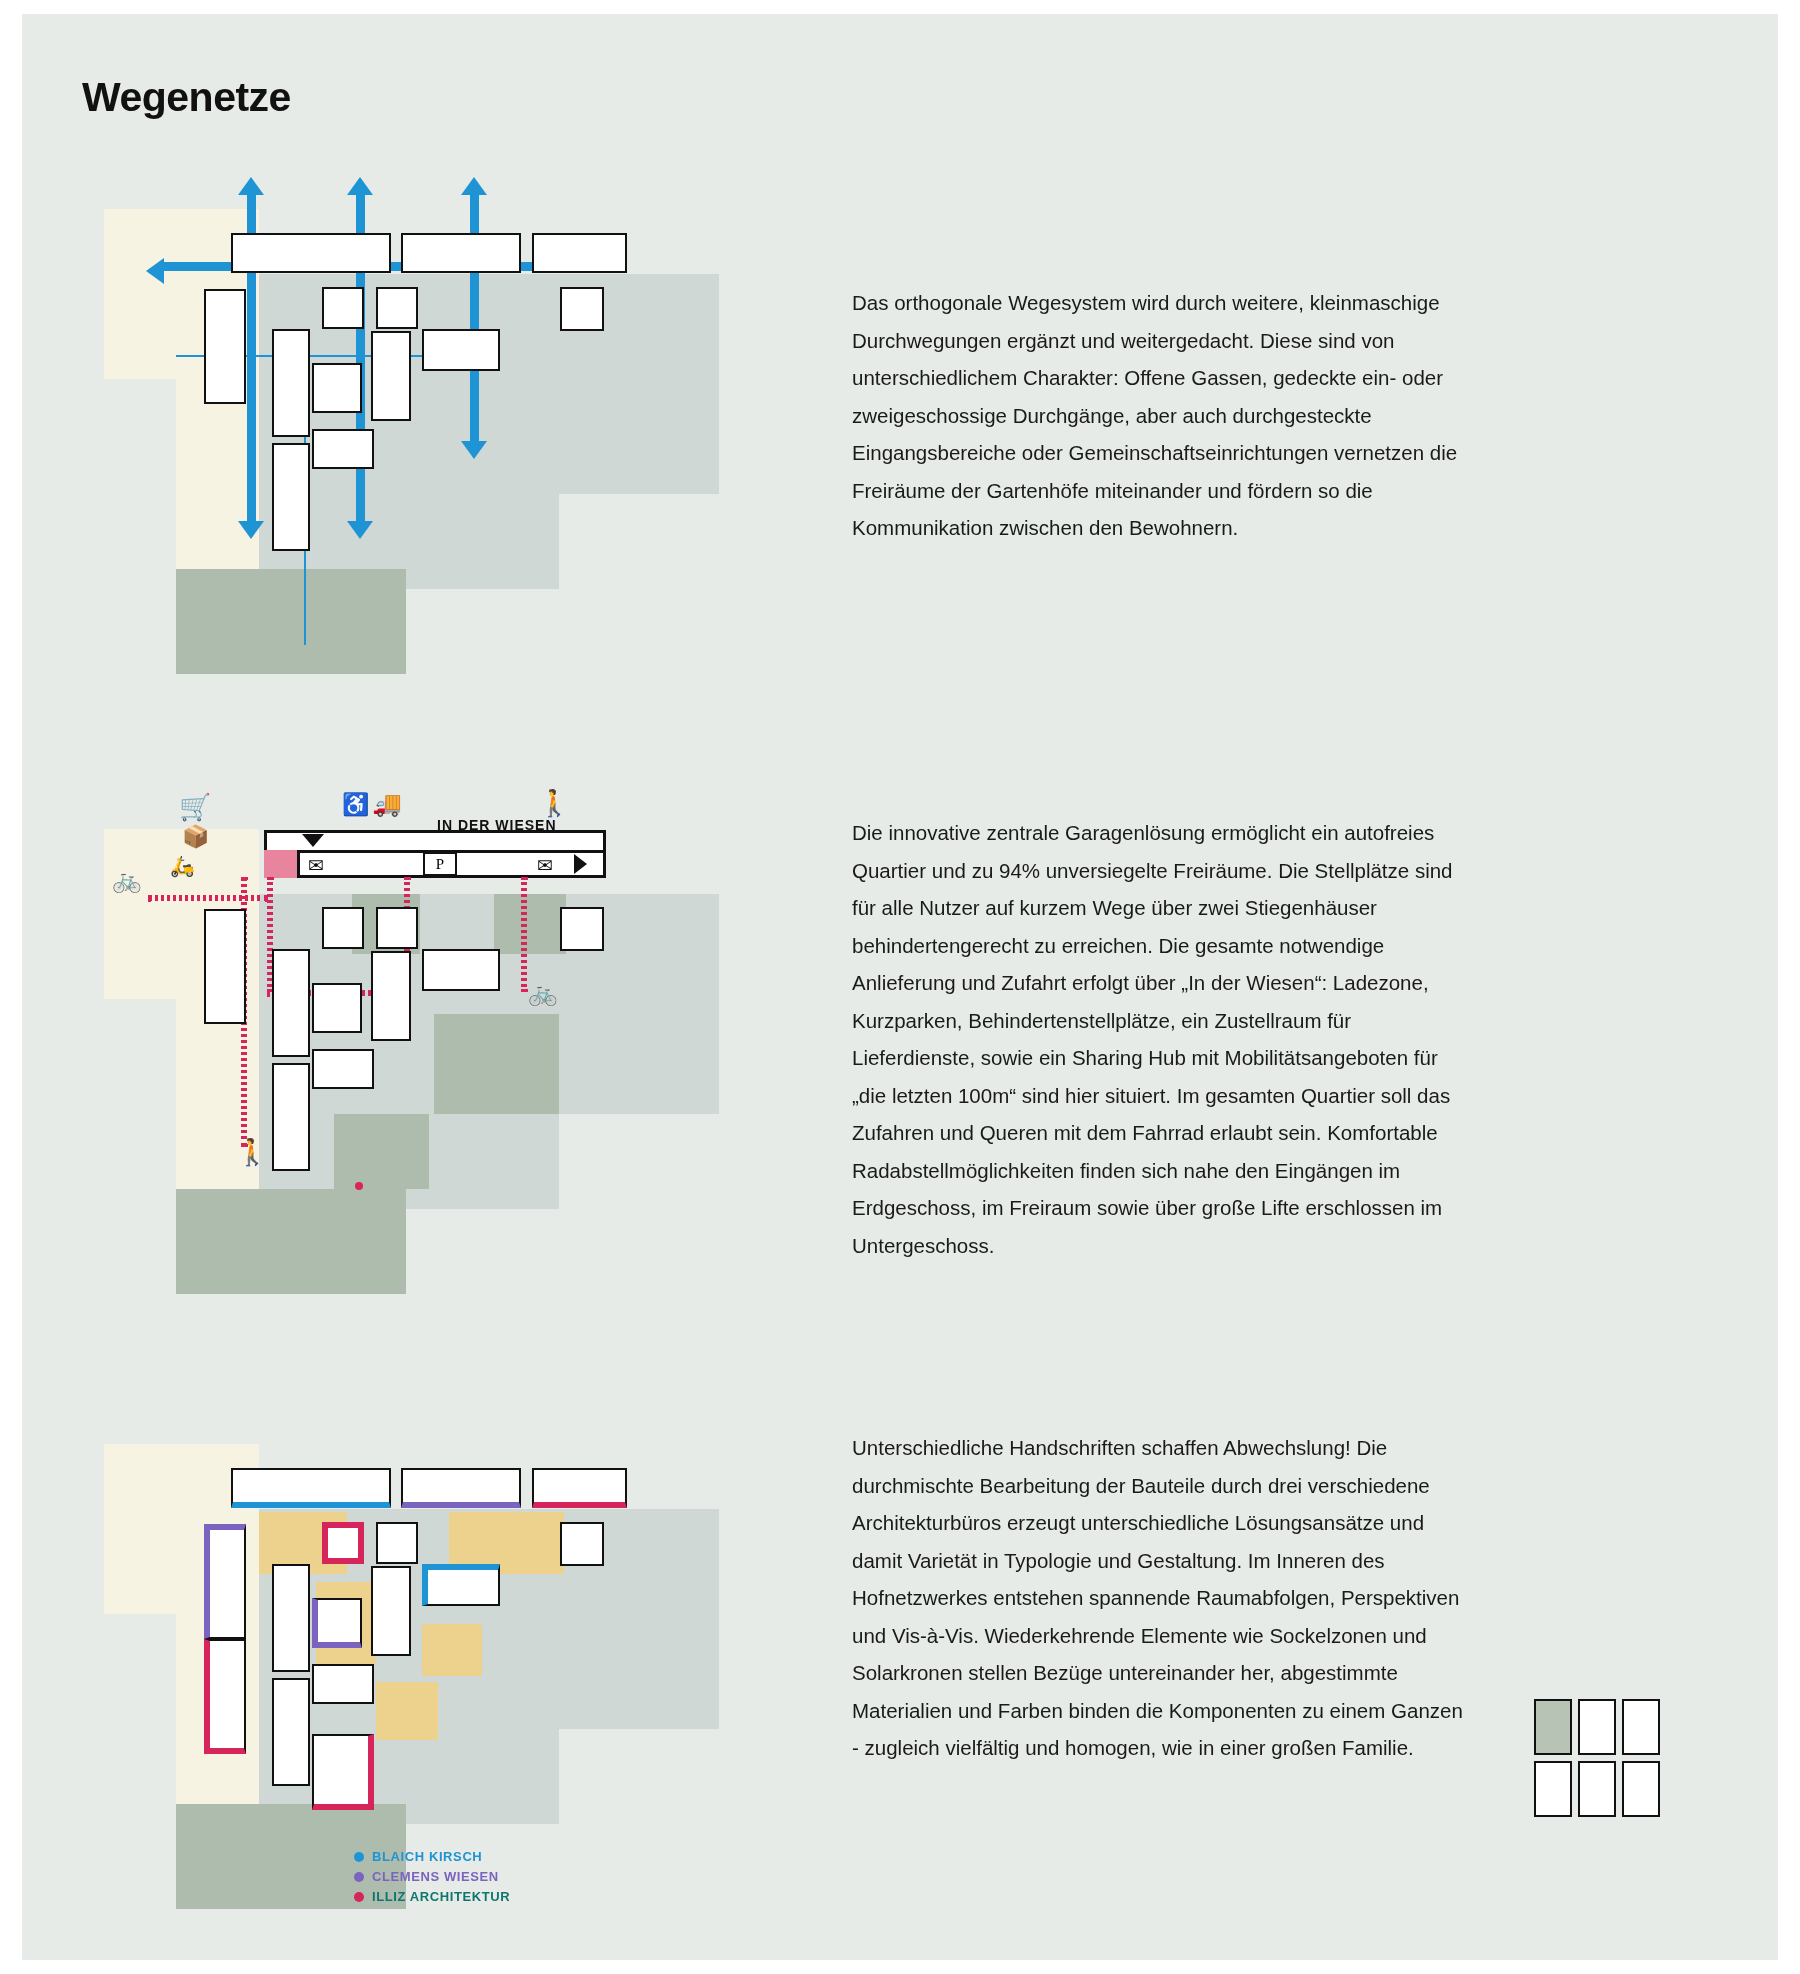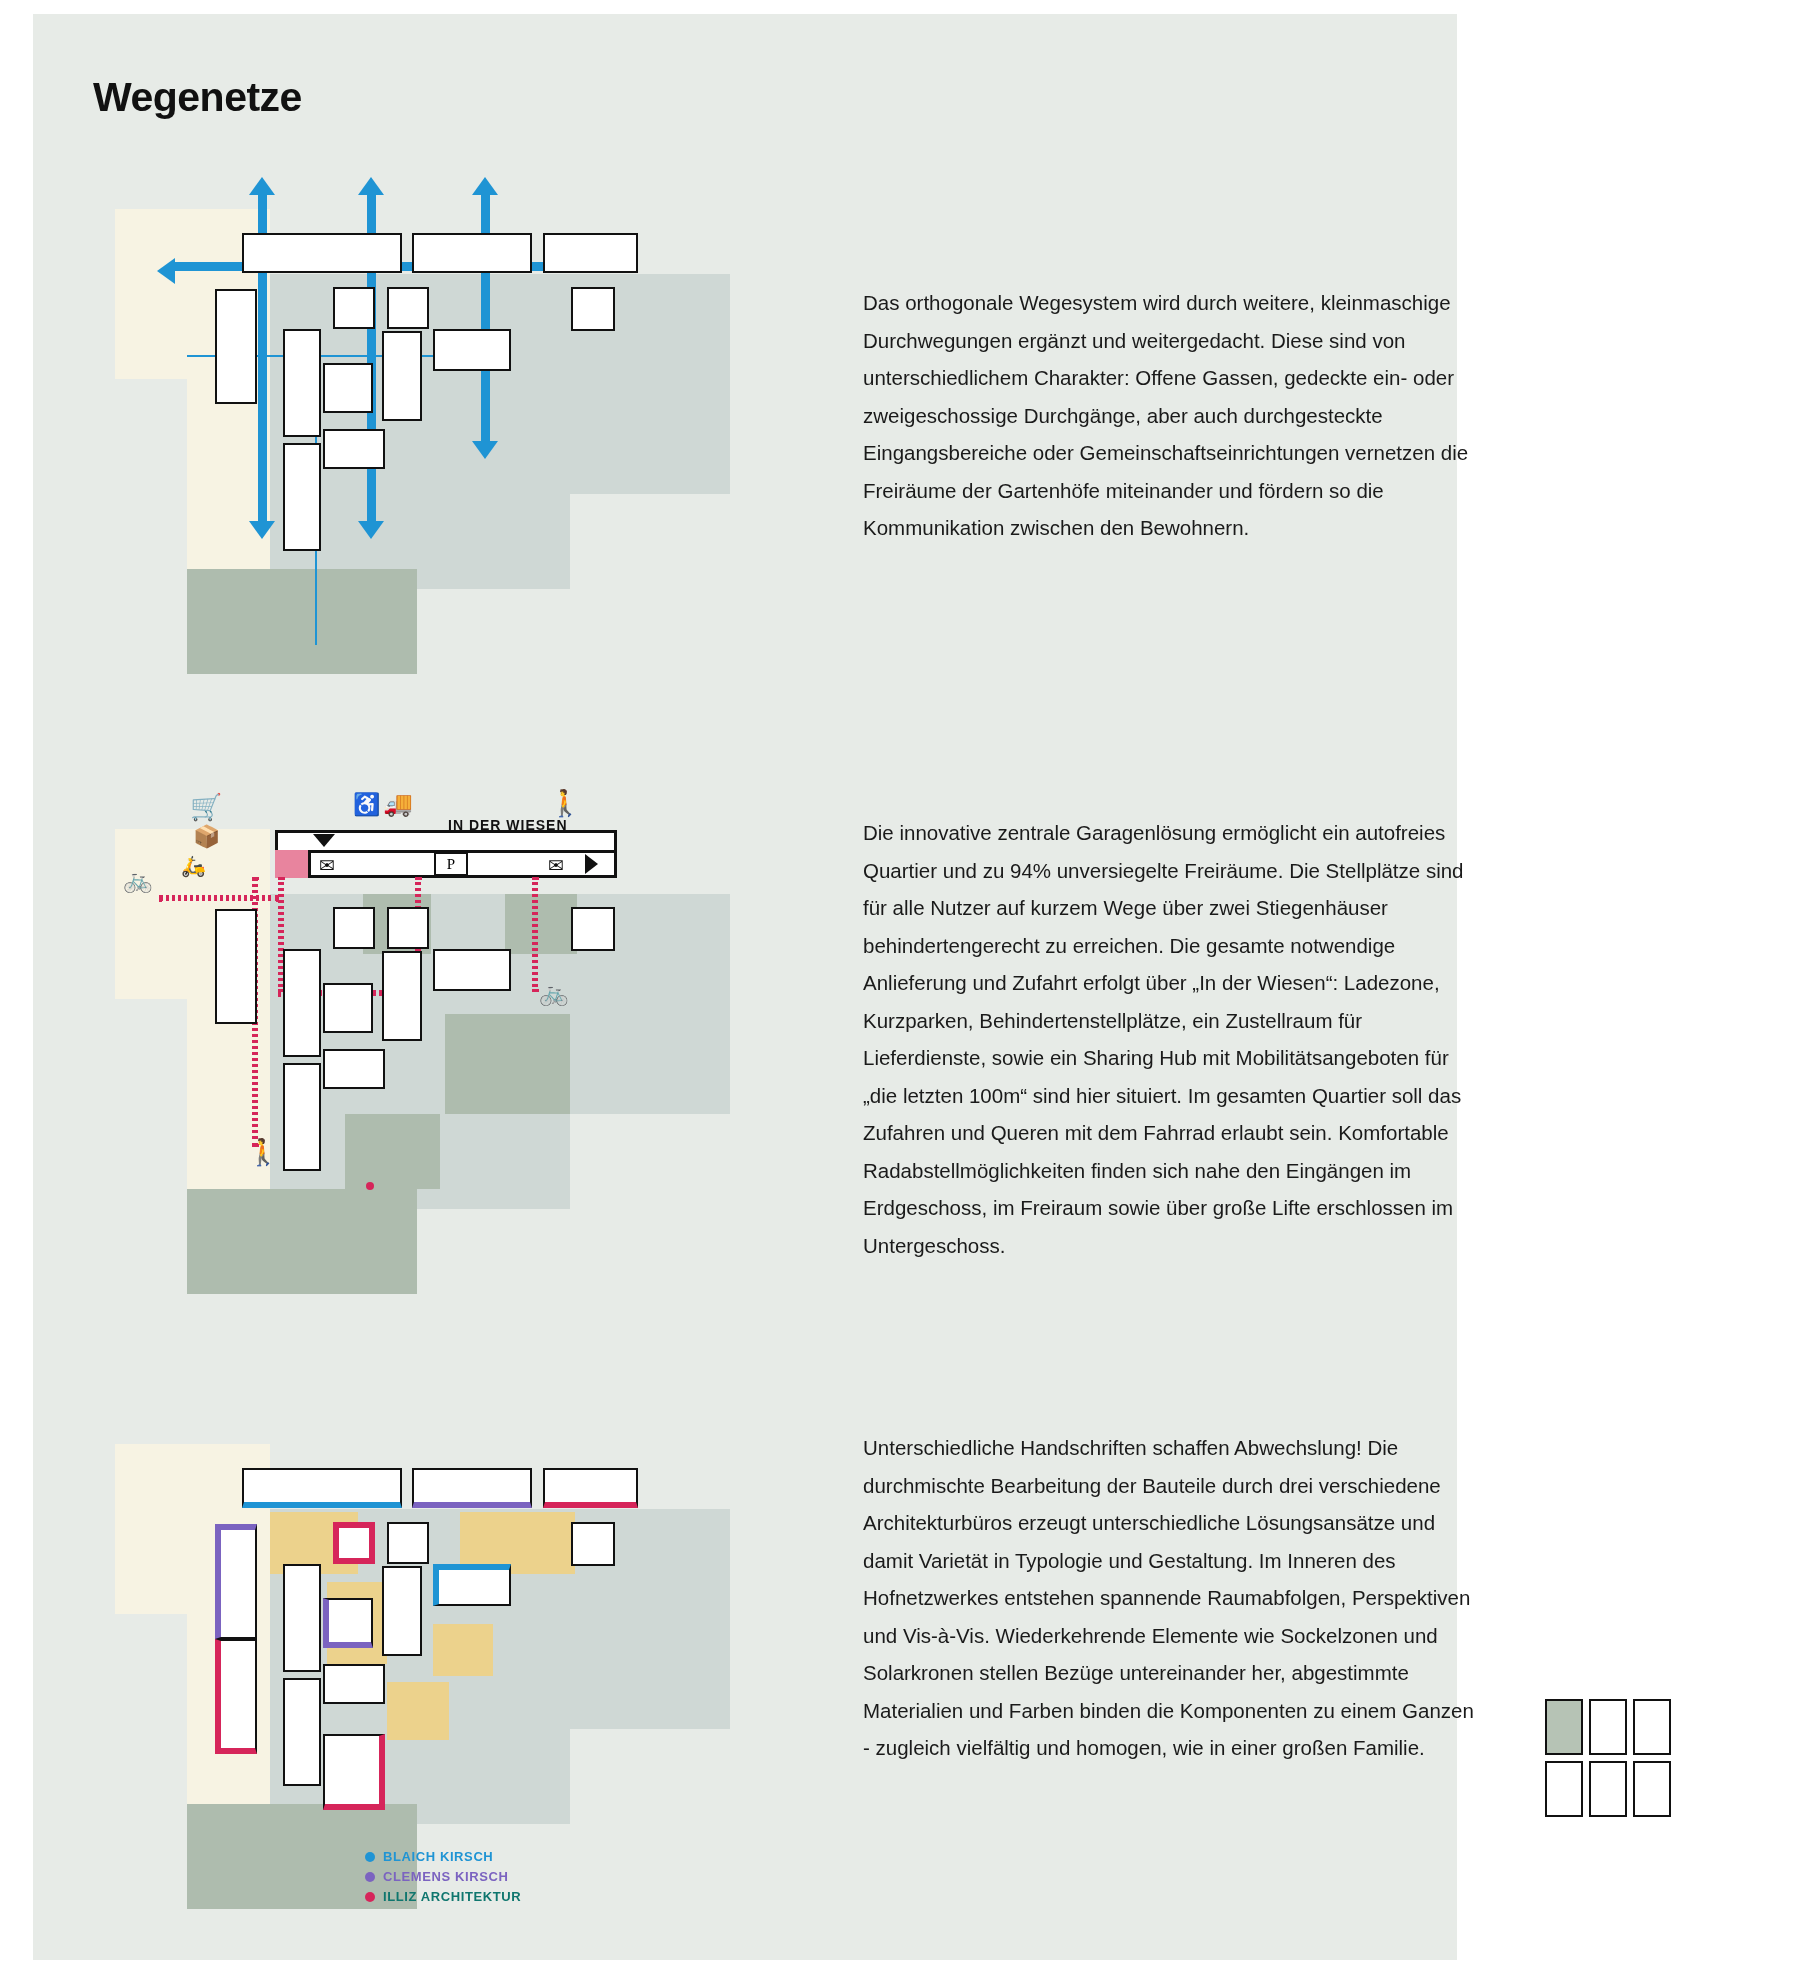--- a/index.html
+++ b/index.html
@@ -6,22 +6,22 @@
   html, body { margin: 0; padding: 0; }
   body {
     width: 1800px;
     height: 1974px;
     background: #ffffff;
     font-family: "Liberation Sans", sans-serif;
     overflow: hidden;
   }
   .page {
     position: absolute;
-    left: 33px; top: 14px;
-    width: 1424px; height: 1946px;
+    left: 22px; top: 14px;
+    width: 1756px; height: 1946px;
     background: #e7ebe7;
   }
   .section { position: absolute; }
   .sec-title {
     font-size: 41px;
     font-weight: bold;
     letter-spacing: -0.5px;
     color: #111;
     font-family: "Liberation Sans", sans-serif;
   }
@@ -225,21 +225,21 @@
     <div class="bld" style="left:208px; top:230px; width:62px;  height:40px;"></div>
     <div class="bld" style="left:208px; top:300px; width:62px;  height:76px; border-right:6px solid #d6255a; border-bottom:6px solid #d6255a;"></div>
 
     <div style="position:absolute; left:250px; top:415px;">
       <div class="legend-row">
         <span class="legend-dot" style="background:#1f94d4;"></span>
         <span class="legend-label" style="color:#1f94d4;">BLAICH KIRSCH</span>
       </div>
       <div class="legend-row">
         <span class="legend-dot" style="background:#7b63c0;"></span>
-        <span class="legend-label" style="color:#7b63c0;">CLEMENS KIRSCH</span>
+        <span class="legend-label" style="color:#7b63c0;">CLEMENS WIESEN</span>
       </div>
       <div class="legend-row">
         <span class="legend-dot" style="background:#d6255a;"></span>
         <span class="legend-label" style="color:#0f766e;">ILLIZ ARCHITEKTUR</span>
       </div>
     </div>
   </div>
 
   <div class="body-text" style="position:absolute; left:830px; top:1415px;">Unterschiedliche Handschriften schaffen Abwechslung! Die durchmischte Bearbeitung der Bauteile durch drei verschiedene Architekturbüros erzeugt unterschiedliche Lösungsansätze und damit Varietät in Typologie und Gestaltung. Im Inneren des Hofnetzwerkes entstehen spannende Raumabfolgen, Perspektiven und Vis-à-Vis. Wiederkehrende Elemente wie Sockelzonen und Solarkronen stellen Bezüge untereinander her, abgestimmte Materialien und Farben binden die Komponenten zu einem Ganzen - zugleich vielfältig und homogen, wie in einer großen Familie.</div>
 

